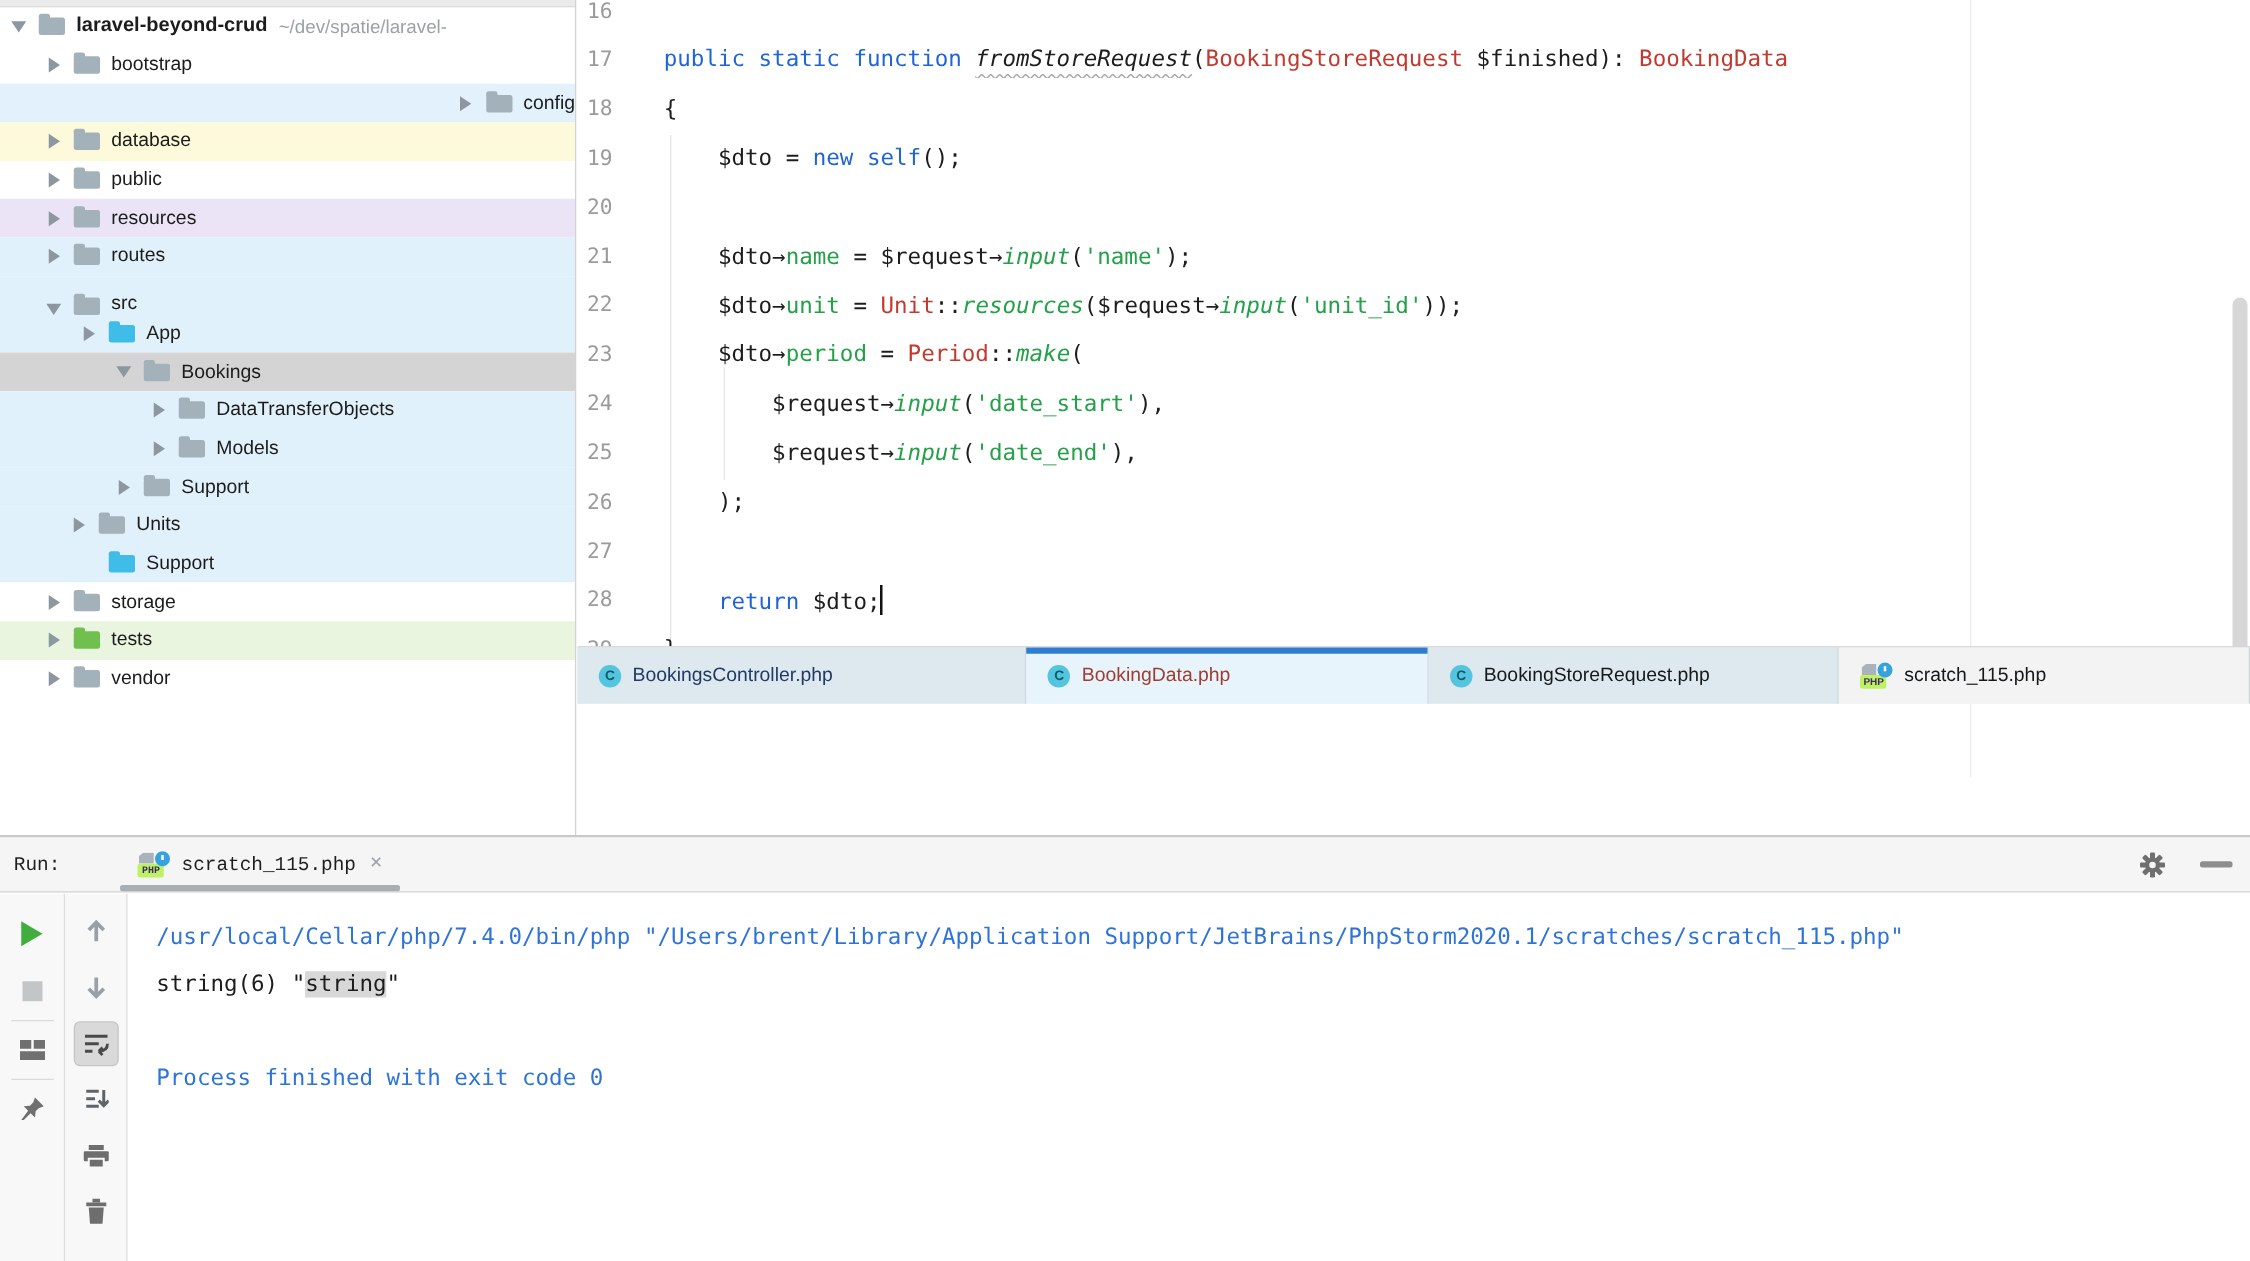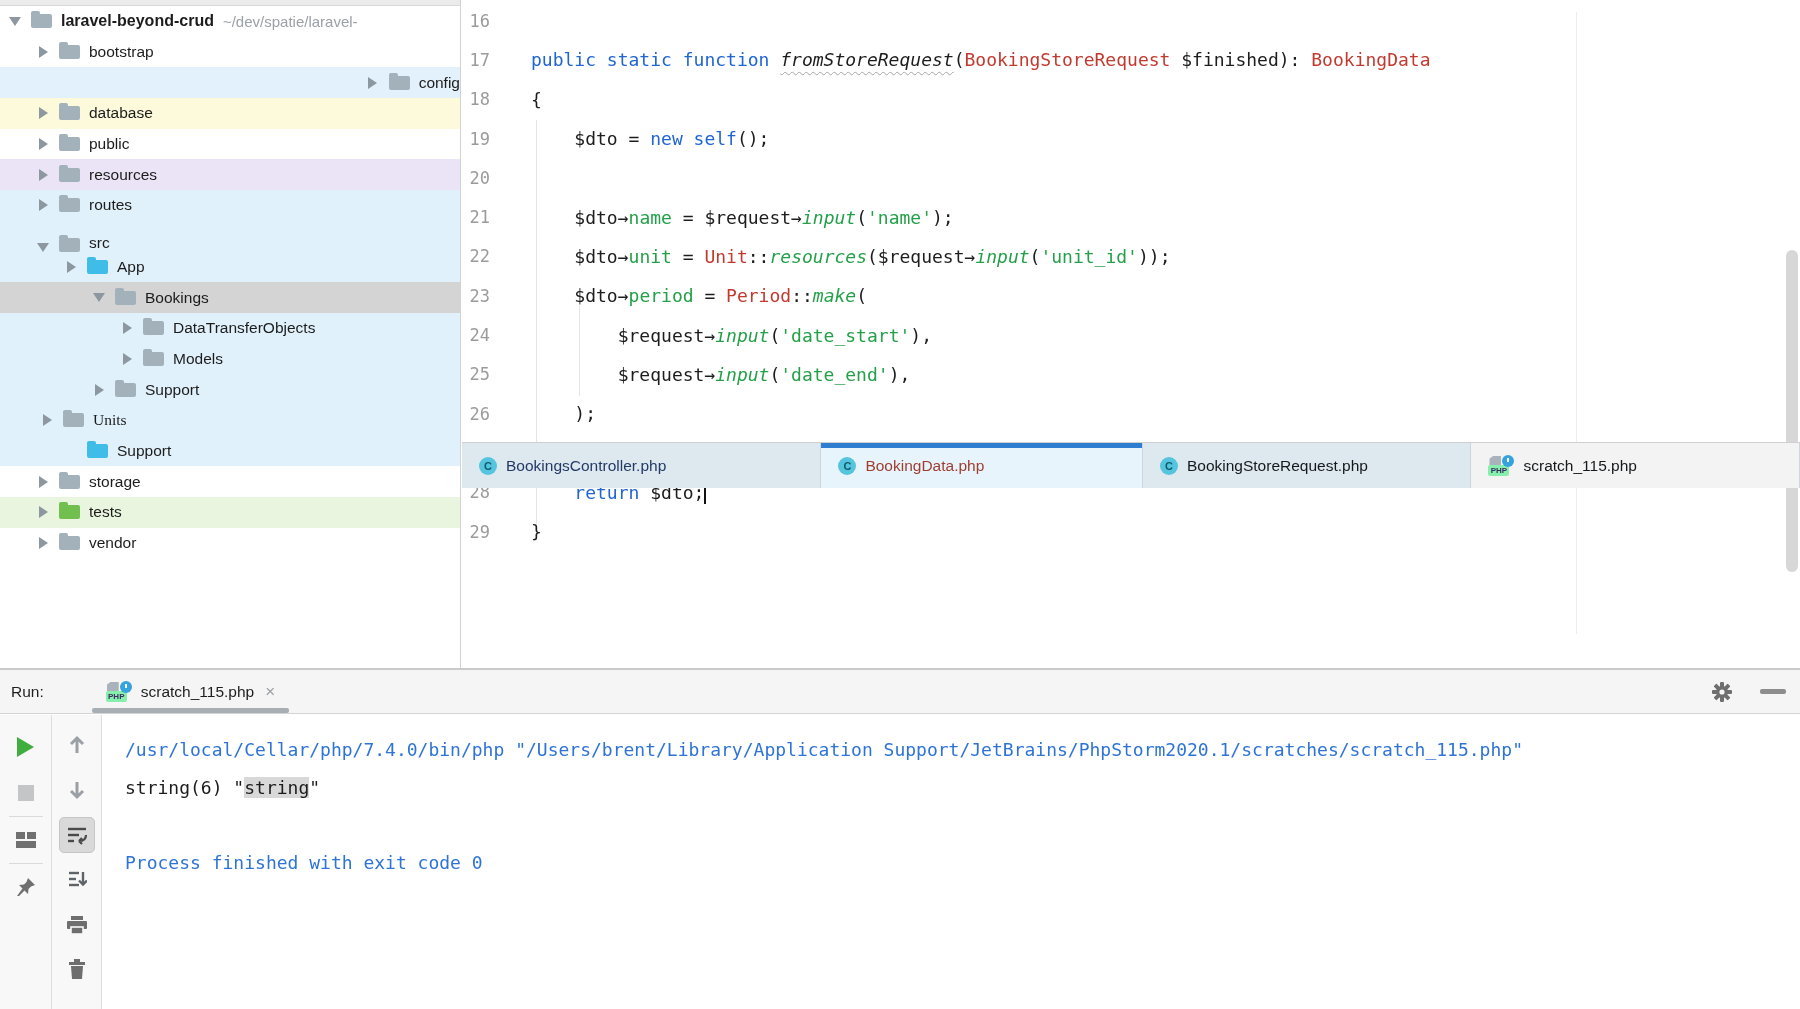--- a/index.html
+++ b/index.html
@@ -19,21 +19,21 @@
   .arrow .tri-d { width:0; height:0; border-left:6px solid transparent; border-right:6px solid transparent; border-top:9px solid #8d979f; }
   .folder { position:relative; width:21px; height:14px; border-radius:2px; margin-right:9px; flex:0 0 21px; }
   .folder::before { content:""; position:absolute; top:-3px; left:0; width:9px; height:4px; border-radius:2px 2px 0 0; background:inherit; }
   .f-gray  { background:#a3b1ba; }
   .f-blue  { background:#3fbde8; }
   .f-green { background:#71c04f; }
   .tree-label.bold { font-weight:700; font-size:16px; }
   .tree-path { color:#9ba1a7; margin-left:9px; font-size:15px;text-align:center; }
 
   
-  .editor-pane { position:absolute; left:462px; top:12px; width:1338px; height:476px; background:#fff; }
+  .editor-pane { position:absolute; left:462px; top:0; width:1338px; height:563px; background:#fff; }
   .code-area { position:absolute; left:0; top:0; right:0; height:622px; overflow:hidden; }
   .code-lines { position:absolute; left:0; top:-11px; right:0; }
   .code-line { display:flex; height:39.3px; align-items:center; }
   .gutter { width:40px; flex:0 0 40px; text-align:right; padding-right:12px;
             font:17px "DejaVu Sans Mono", monospace; color:#9b9b9b; }
   .code-text { font:18px "DejaVu Sans Mono", monospace; white-space:pre; padding-left:29px; }
   .kw     { color:#2065d4; }
   .cls    { color:#c23a2f; }
   .prop   { color:#23a048; }
   .method { color:#23a048; font-style:italic; }
@@ -52,29 +52,29 @@
              background:#f7f7f7; border-top:1px solid #cfcfcf; }
   .tab { position:relative; display:flex; align-items:center; padding-left:17px; gap:9px;
          font-size:15.5px; border-right:1px solid #ccd6dc; cursor:default; }
   .tab .blue-bar { position:absolute; left:0; top:0; right:0; height:5px; background:#2f7dd1; display:none; }
   .tab.active .blue-bar { display:block; }
   .cls-icon { width:18px; height:18px; border-radius:50%; background:#55c4de; color:#0d5b6b;
               font-size:11px; font-weight:700; display:flex; align-items:center; justify-content:center; flex:0 0 18px; }
   .scratch-icon { position:relative; width:26px; height:21px; flex:0 0 26px; }
   .scratch-icon .page { position:absolute; left:1px; top:1px; width:12px; height:9px; background:#aab3bb; clip-path:polygon(0 100%,0 30%,30% 0,100% 0,100% 100%); }
   .scratch-icon .php  { position:absolute; left:0; bottom:0; width:21px; height:11px; border-radius:2px;
-                        background:#86efac; color:#3d2b63; font-size:8px; font-weight:700;
+                        background:#bef264; color:#3d2b63; font-size:8px; font-weight:700;
                         display:flex; align-items:center; justify-content:center; }
   .scratch-icon .clock{ position:absolute; right:0; top:0; width:12px; height:12px; border-radius:50%;
                         background:#35a3dd; }
   .scratch-icon .clock::after { content:""; position:absolute; left:5px; top:3px; width:2px; height:4px; background:#fff; }
 
   
   .run-panel { position:absolute; left:0; top:668px; width:1800px; height:341px; background:#fff; border-top:2px solid #c9c9c9; }
-  .run-header { position:relative; height:44px; background:#f5f5f5; border-bottom:1px solid #d4d4d4; display:flex; align-items:center; }
+  .run-header { position:relative; height:44px; background:#f5f5f5; border-bottom:1px solid #d4d4d4; display:flex; align-items:center;font-family:Liberation Mono, monospace; }
   .run-label { margin-left:11px; font-size:15.5px; color:#1e1e1e; }
   .run-tab { position:relative; height:100%; display:flex; align-items:center; gap:9px; margin-left:48px; padding:0 14px; }
   .run-tab .tab-underline { position:absolute; left:0; bottom:0; height:5px; width:100%; background:#a7aeb4; border-radius:2px; }
   .run-tab-label { font-size:15.5px; color:#1e1e1e; }
   .run-tab-close { color:#9aa0a5; font-size:17px; margin-left:2px; }
   .run-header-right { position:absolute; right:14px; top:0; height:100%; display:flex; align-items:center; gap:26px; }
   .minimize-bar { width:26px; height:5px; background:#8d8d8d; border-radius:2px; }
 
   .run-body { position:absolute; top:45px; bottom:0; left:0; right:0; }
   .tb-col { position:absolute; top:0; bottom:0; background:#f8f8f8; display:flex; flex-direction:column; align-items:center; }
@@ -187,21 +187,21 @@
           <span class="folder f-gray"></span>
           <span class="tree-label">Models</span>
         </div>
         <div class="tree-row" style="background: rgb(225, 241, 251); padding-left: 92px;">
           <span class="arrow">
             <span class="tri-r"></span>
           </span>
           <span class="folder f-gray"></span>
           <span class="tree-label">Support</span>
         </div>
-        <div class="tree-row" style="background: rgb(225, 241, 251); padding-left: 40px; font-family: Liberation Serif, serif;">
+        <div class="tree-row" style="background: rgb(225, 241, 251); padding-left: 56px;">
           <span class="arrow">
             <span class="tri-r"></span>
           </span>
           <span class="folder f-gray"></span>
           <span class="tree-label">Units</span>
         </div>
         <div class="tree-row" style="background: rgb(225, 241, 251); padding-left: 64px;">
           <span class="arrow"></span>
           <span class="folder f-blue"></span>
           <span class="tree-label">Support</span>

